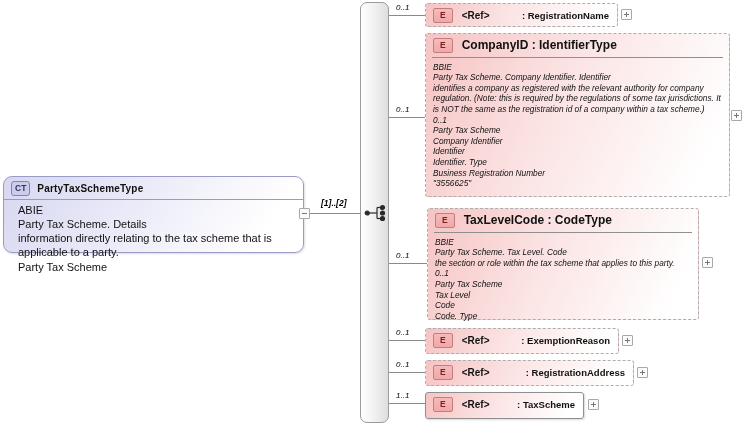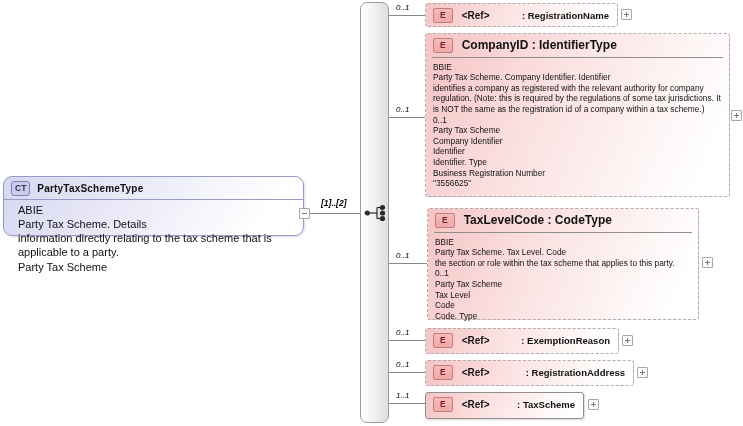--- a/index.html
+++ b/index.html
@@ -23,21 +23,21 @@
     content:""; position:absolute; left:2px; right:2px; top:4px; height:1px; background:#777;
   }
   .handle.plus::after {
     content:""; position:absolute; top:2px; bottom:2px; left:4px; width:1px; background:#777;
   }
   .handle.minus::before {
     content:""; position:absolute; left:2px; right:2px; top:4px; height:1px; background:#777;
   }
   
   .ct-box {
-    position:absolute; left:3px; top:176px; width:301px; height:60px; box-sizing:border-box;
+    position:absolute; left:3px; top:176px; width:301px; height:77px; box-sizing:border-box;
     border:1px solid #9a9ac8; border-radius:9px;
     background:linear-gradient(125deg, #d7d7f0 0%, #e7e7f7 35%, #ffffff 85%);
     box-shadow:1px 1px 2px rgba(120,120,160,0.25);
   }
   .ct-header { display:flex; align-items:center; gap:7px; padding:4px 8px 2px 7px; }
   .ct-badge {
     font-size:8.5px; font-weight:bold; color:#333355; line-height:1;
     background:#ccccee; border:1px solid #8282b8; border-radius:3px; padding:2px 3px;
   }
   .ct-title { font-size:10px; font-weight:bold; color:#111; letter-spacing:0.2px; }
@@ -63,21 +63,21 @@
   .e-badge {
     font-size:8.5px; font-weight:bold; color:#7a1f1f; line-height:1;
     background:linear-gradient(180deg,#f6baba,#f0a8a8); border:1px solid #c27e7e;
     border-radius:2px; padding:2px 6px; margin-right:9px;
   }
   .elem-ref { font-size:10px; font-weight:bold; color:#111; width:50px; }
   .elem-name { font-size:9.5px; font-weight:bold; color:#111; white-space:nowrap;margin-left:25px; }
   .elem-title { font-size:12px; font-weight:bold; color:#111; white-space:nowrap;text-align:center; }
   .elem-sep { height:1px; background:#8f8f8f; margin:1px 6px 2px 6px; }
   .elem-body {
-    padding:2px 7px; font-size:8.3px; color:#111;
+    padding:2px 7px; font-size:8.3px; font-style:italic; color:#111;
     line-height:1.28; white-space:pre-line;
   }
 </style>
 </head>
 <body>
 
 <div class="canvas">
 
   <div class="hline" style="left:310px; top:213px; width:50px;"></div>
   <div class="hline" style="left:389px; top:15px;  width:36px;"></div>

